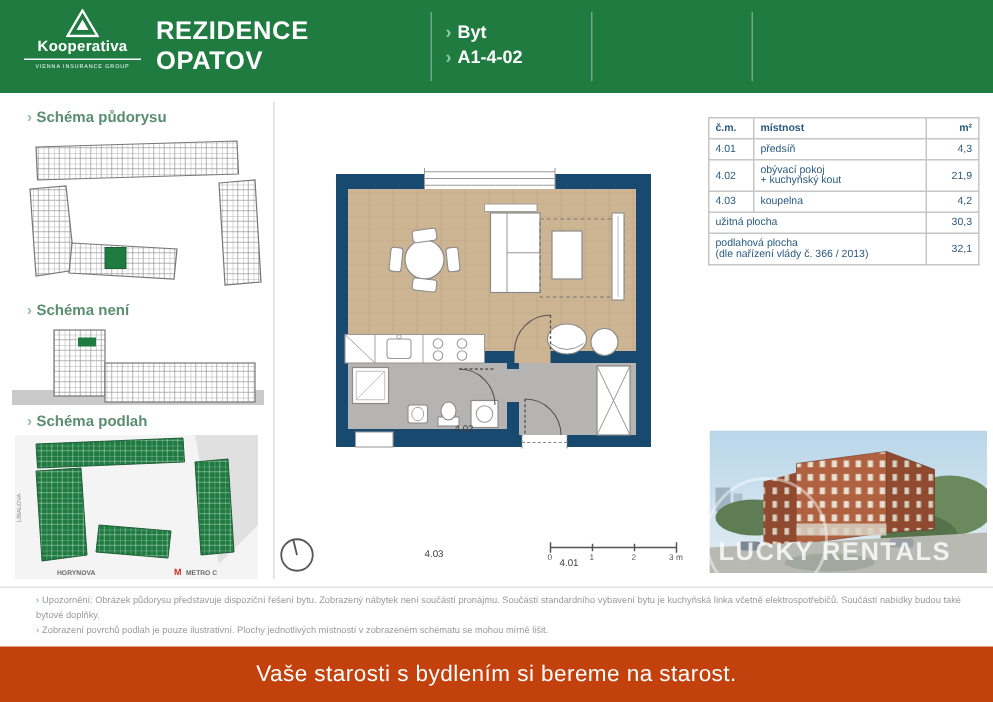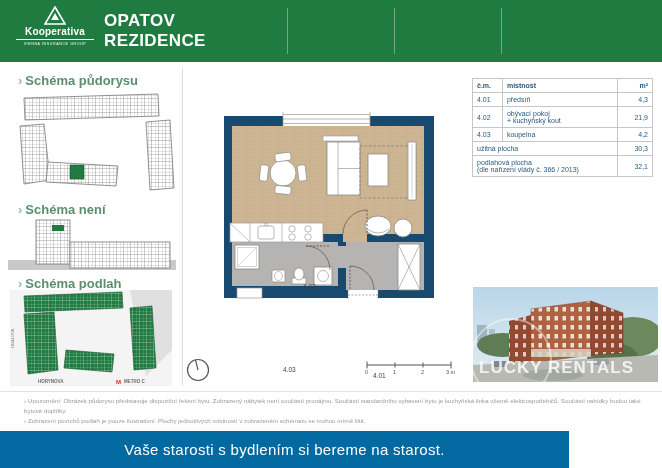--- a/index.html
+++ b/index.html
@@ -12,21 +12,21 @@
   .logo { position:absolute; left:16px; top:6px; width:78px; text-align:center; color:#fff; }
   .logo-icon { display:block; margin:0 auto 1px auto; }
   .logo-name { font-size:10px; font-weight:bold; letter-spacing:.2px; padding-bottom:2px; border-bottom:1.5px solid #fff; }
   .logo-sub { font-size:3.6px; letter-spacing:.6px; margin-top:1.5px; white-space:nowrap; }
   .header-title { position:absolute; left:104px; top:11px; color:#fff; font-size:17px; font-weight:bold; line-height:1.17; letter-spacing:.4px; }
   .spec { position:absolute; top:13px; color:#fff; font-size:12px; font-weight:bold; line-height:1.45; }
   .spec .chev { color:#8fd0a9; font-weight:bold; margin-right:4px; }
   .spec-div { position:absolute; top:8px; height:46px; width:1px; background:rgba(255,255,255,.35); }
 
   
-  .side-label { position:absolute; font-size:13px; color:#5b8e70; font-weight:bold; }
+  .side-label { position:absolute; font-size:10px; color:#5b8e70; font-weight:bold; }
   .side-label .chev { color:#93bfa4; margin-right:3px; }
   .v-divider { position:absolute; left:182px; top:68px; width:1px; height:318px; background:#ddd; }
   .h-divider { position:absolute; left:0; top:391px; width:662px; height:1px; background:#e2e2e2; }
 
   
   table.flat { position:absolute; left:472px; top:78px; width:181px; border-collapse:collapse; color:#2a5a7f; font-size:7px; }
   table.flat td, table.flat th { border:1px solid #c6c6c6; padding:3px 4px; vertical-align:middle; text-align:left; }
   table.flat th { font-weight:bold; }
   .num-col { width:30px; }
   .room-col { width:116px; }
@@ -37,45 +37,49 @@
   .room-label { position:absolute; font-size:6.5px; color:#3c3c3c; }
 
   
   .tick-label { position:absolute; font-size:5.5px; color:#555; top:369px; }
 
   
   .disclaimer { position:absolute; left:24px; top:396px; width:622px; font-size:6.2px; color:#9a9a9a; line-height:1.6; }
   .disclaimer .chev { color:#6fae88; margin-right:2px; }
 
   
-  .footer { position:absolute; left:0; top:431px; width:569px; height:37px; background:#0369a1; display:flex; align-items:center; justify-content:center; }
+  .footer { position:absolute; left:0; top:431px; width:662px; height:37px; background:#c2410c; display:flex; align-items:center; justify-content:center; }
   .footer-text { color:#fff; font-size:15px; letter-spacing:.3px; }
 
   .abs { position:absolute; }
 </style>
 </head>
 <body>
 
 <div class="page">
 
   <div class="header">
     <div class="logo">
       <svg class="logo-icon" width="22" height="19" viewBox="0 0 22 19">
         <path d="M11 1 L21 18 L1 18 Z" fill="none" stroke="#fff" stroke-width="1.6"></path>
         <path d="M11 7 L15 14 L7 14 Z" fill="#fff"></path>
       </svg>
       <div class="logo-name">Kooperativa</div>
       <div class="logo-sub">VIENNA INSURANCE GROUP</div>
     </div>
     <div class="header-title">
+      <div>REZIDENCE</div>
       <div>OPATOV</div>
-      <div>REZIDENCE</div>
     </div>
 
     <div class="spec-div" style="left:287px"></div>
+    <div class="spec" style="left:297px">
+      <div><span class="chev">›</span><span>Byt</span></div>
+      <div><span class="chev">›</span><span>A1-4-02</span></div>
+    </div>
 
     <div class="spec-div" style="left:394px"></div>
 
     <div class="spec-div" style="left:501px"></div>
   </div>
 
   <div class="v-divider"></div>
 
   <div class="side-label" style="left:18px; top:73px">
     <span class="chev">›</span><span>Schéma půdorysu</span>

